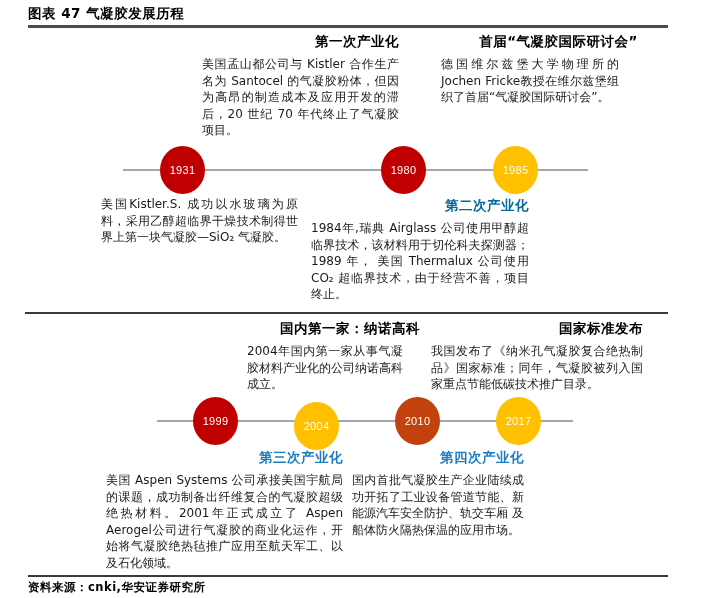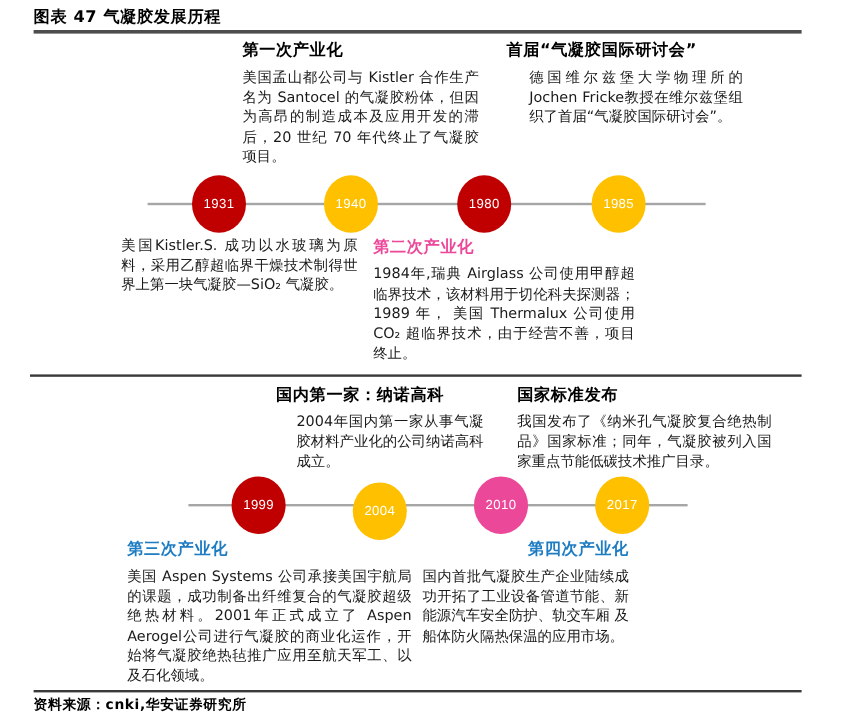--- a/index.html
+++ b/index.html
@@ -14,21 +14,21 @@
     letter-spacing:0.5px;
   }
   .rule { position:absolute; background:#333333; }
   .rule.top    { left:28px; top:25px;  width:664px; height:2.5px; background:#4d4d4d; }
   .rule.mid    { left:25px; top:312px; width:675px; height:1.5px; background:#3a3a3a; }
   .rule.bottom { left:28px; top:575px; width:664px; height:1.5px; background:#3a3a3a; }
 
   .block { position:absolute; }
   .block h4 {
     margin:0 0 5px 0; font-size:13.5px; font-weight:bold;
-    text-align:left; color:#000; letter-spacing:0.5px;
+    text-align:right; color:#000; letter-spacing:0.5px;
   }
   .block p {
     margin:0; font-size:12px; line-height:16.5px;
     text-align:justify; text-justify:inter-ideograph; color:#1a1a1a;
   }
   .block p.center-col { margin:0 auto; }
   .tl-line { position:absolute; height:2px; background:#a6a6a6; }
   .circle {
     position:absolute; width:45px; height:48px; border-radius:50%;
     display:flex; align-items:center; justify-content:center;
@@ -52,47 +52,46 @@
     <h4>第一次产业化</h4>
     <p>美国孟山都公司与 Kistler 合作生产名为 Santocel 的气凝胶粉体，但因为高昂的制造成本及应用开发的滞后，20 世纪 70 年代终止了气凝胶项目。</p>
   </div>
   <div class="block" style="left:422px; top:33px; width:216px;">
     <h4>首届“气凝胶国际研讨会”</h4>
     <p class="center-col" style="width:178px;">德国维尔兹堡大学物理所的Jochen Fricke教授在维尔兹堡组织了首届“气凝胶国际研讨会”。</p>
   </div>
 
   <div class="tl-line" style="left: 123px; top: 169px; width: 465px; background-color: rgb(166, 166, 166);"></div>
   <div class="circle" style="left: 160px; top: 146px; background-color: rgb(192, 0, 0);">1931</div>
-  <div class="circle" style="left: 270px; top: 146px; background-color: rgb(255, 192, 0);">1940</div>
   <div class="circle" style="left: 381px; top: 146px; background-color: rgb(192, 0, 0);">1980</div>
   <div class="circle" style="left: 493px; top: 146px; background-color: rgb(255, 192, 0);">1985</div>
 
   <div class="block" style="left:101px; top:196px; width:197px;">
     <p>美国Kistler.S. 成功以水玻璃为原料，采用乙醇超临界干燥技术制得世界上第一块气凝胶—SiO₂ 气凝胶。</p>
   </div>
   <div class="block" style="left:311px; top:197px; width:218px;">
-    <h4 style="color: #ec4899;">第二次产业化</h4>
+    <h4 style="color: #0369a1;">第二次产业化</h4>
     <p>1984年,瑞典 Airglass 公司使用甲醇超临界技术，该材料用于切伦科夫探测器； 1989 年， 美国 Thermalux 公司使用 CO₂ 超临界技术，由于经营不善，项目终止。</p>
   </div>
 
   <div class="rule mid"></div>
 
   <div class="block" style="left:230px; top:320px; width:190px;">
     <h4>国内第一家：纳诺高科</h4>
     <p class="center-col" style="width:156px;">2004年国内第一家从事气凝胶材料产业化的公司纳诺高科成立。</p>
   </div>
   <div class="block" style="left:431px; top:320px; width:212px;">
     <h4>国家标准发布</h4>
     <p>我国发布了《纳米孔气凝胶复合绝热制品》国家标准；同年，气凝胶被列入国家重点节能低碳技术推广目录。</p>
   </div>
 
   <div class="tl-line" style="left: 157px; top: 420px; width: 416px; background-color: rgb(166, 166, 166);"></div>
   <div class="circle" style="left: 193px; top: 397px; background-color: rgb(192, 0, 0);">1999</div>
   <div class="circle" style="left: 294px; top: 402px; background-color: rgb(255, 192, 0);">2004</div>
-  <div class="circle" style="left: 395px; top: 397px; background-color: #ec4899;">2010</div>
+  <div class="circle" style="left: 395px; top: 397px; background-color: #c2410c;">2010</div>
   <div class="circle" style="left: 496px; top: 397px; background-color: rgb(255, 192, 0);">2017</div>
 
   <div class="block" style="left:106px; top:449px; width:237px;">
     <h4 style="color: rgb(30, 124, 194);">第三次产业化</h4>
     <p>美国 Aspen Systems 公司承接美国宇航局的课题，成功制备出纤维复合的气凝胶超级绝热材料。2001年正式成立了 Aspen Aerogel公司进行气凝胶的商业化运作，开始将气凝胶绝热毡推广应用至航天军工、以及石化领域。</p>
   </div>
   <div class="block" style="left:352px; top:449px; width:172px;">
     <h4 style="text-align: right; padding-left: 24px; color: rgb(30, 124, 194);">第四次产业化</h4>
     <p>国内首批气凝胶生产企业陆续成功开拓了工业设备管道节能、新能源汽车安全防护、轨交车厢 及船体防火隔热保温的应用市场。</p>
   </div>

